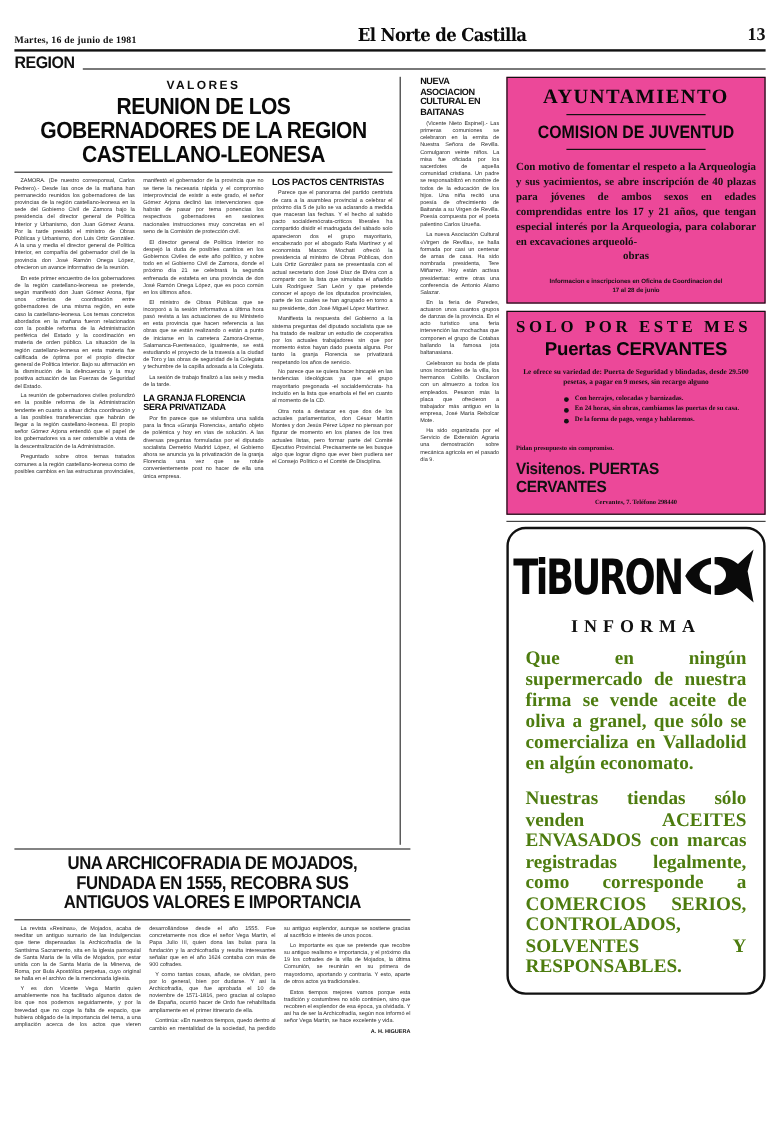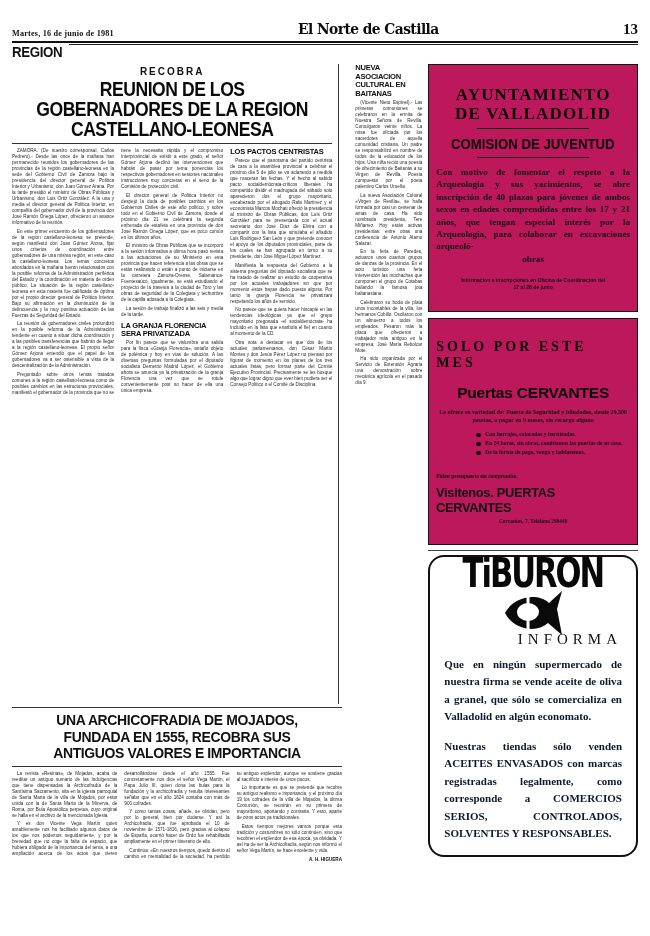--- a/index.html
+++ b/index.html
@@ -17,21 +17,21 @@
   .masthead { display:flex; align-items:flex-end; justify-content:space-between; height:22px; }
   .md-date { font-family:"Liberation Serif", serif; font-size:8.2px; font-weight:bold; letter-spacing:.2px; color:#111;text-align:center; }
   .md-title {
     font-family:"DejaVu Serif", serif; font-size:15px; font-weight:bold;
     letter-spacing:-.6px; color:#0b0b0b; transform:scaleX(.92);
   }
   .md-page { font-family:"Liberation Serif", serif; font-size:15px; font-weight:bold; }
 
   .rule-top { border-top:2.2px solid #111; margin-top:3px; }
 
-  .section-row { display:flex; align-items:flex-start; gap:4px; margin-top:1px; }
+  .section-row { display:flex; align-items:flex-end; gap:4px; margin-top:1px; }
   .section-name {
     font-family:"Liberation Sans", sans-serif; font-size:14px; font-weight:bold;
     letter-spacing:-.4px; color:#111; transform:scaleX(.95); transform-origin:left;
   }
   .section-dash { flex:1; height:0; border-top:1.6px solid #222; margin-bottom:2px; }
 
   
   .body-wrap { display:flex; gap:6px; margin-top:4px; height:640px; }
   .left-block { width:330px; }
   .mid-block  { width:86px; border-left:1px solid #333; padding-left:16px; }
@@ -64,21 +64,21 @@
   }
   .byline { font-family:"Liberation Sans", sans-serif; font-size:4.6px; text-align:right; font-weight:bold; margin-top:3px; }
 
   
   .mid-head {
     font-family:"Liberation Sans", sans-serif; font-weight:bold;
     font-size:7.6px; line-height:8.6px; letter-spacing:-.3px; margin-bottom:2px;
   }
 
   
-  .ad-box { border:1.6px solid #111; padding:20px 7px; background:#be185d; }
+  .ad-box { border:1.6px solid #111; padding:6px 7px; background:#ec4899; }
   .ad-ayto-t1 {
     text-align:center; font-family:"Liberation Serif", serif; font-weight:bold;
     font-size:17px; line-height:19px; letter-spacing:1.2px; color:#080808;
   }
   .sep-line { width:58%; margin:5px auto 6px auto; border-top:1.4px solid #111; }
   .ad-ayto-t2 {
     text-align:center; font-family:"Liberation Sans", sans-serif; font-weight:bold;
     font-size:15px; letter-spacing:0px; transform:scaleX(.88); color:#080808;
   }
   .ad-ayto-body {
@@ -90,21 +90,21 @@
     font-family:"Liberation Sans", sans-serif; font-weight:bold; font-size:5.1px;
     line-height:7px; text-align:center; margin-top:12px;
   }
 
   .ad-cerv-t1 {
     text-align:left; font-family:"Liberation Serif", serif; font-weight:bold;
     font-size:14px; letter-spacing:3px; color:#080808;
   }
   .ad-cerv-t2 {
     text-align:center; font-family:"Liberation Sans", sans-serif; font-weight:bold;
-    font-size:15.5px; letter-spacing:-.2px; margin-top:13px; color:#080808;
+    font-size:15.5px; letter-spacing:-.2px; margin-top:1px; color:#080808;
   }
   .ad-cerv-sub {
     font-family:"Liberation Serif", serif; font-weight:bold; font-size:6.1px;
     line-height:8.2px; text-align:center; margin-top:6px;
   }
   .bullets { margin-top:5px; }
   .bullets li {
     list-style:none; font-family:"Liberation Serif", serif; font-weight:bold;
     font-size:5.6px; line-height:9px; position:relative; padding-left:9px;
   }
@@ -117,33 +117,33 @@
     font-family:"Liberation Sans", sans-serif; font-weight:bold; font-size:13.5px;
     letter-spacing:-.3px; margin-top:6px; transform:scaleX(.95); transform-origin:left;
   }
   .ad-cerv-addr { font-family:"Liberation Serif", serif; font-weight:bold; font-size:5.4px; text-align:center; margin-top:3px; }
 
   
   .tiburon {
     border:2px solid #111; border-radius:16px; padding:10px 14px 12px 14px;
     position:relative; background:#fff;
   }
-  .tib-logo { display:flex; align-items:center; justify-content:center; height:62px;flex-direction:column; }
+  .tib-logo { display:flex; align-items:center; justify-content:center; height:62px; }
   .tib-word {
     font-family:"DejaVu Sans", sans-serif; font-weight:bold; font-size:30px;
     letter-spacing:-2px; transform:scaleY(1.35) scaleX(1.02); color:#080808;
   }
   .tib-fish { margin-left:2px; }
   .tib-informa {
-    text-align:right; font-family:"Liberation Serif", serif; font-weight:normal;
+    text-align:center; font-family:"Liberation Serif", serif; font-weight:bold;
     font-size:15px; letter-spacing:5px; margin:2px 0 8px 0;
   }
   .tib-p {
-    font-family:"Liberation Serif", serif; font-weight:bold; font-size:11px;
-    line-height:17.5px; text-align:justify; margin:0 0 12px 0; color:#0f172a;
+    font-family:"Liberation Serif", serif; font-weight:bold; font-size:16px;
+    line-height:17.5px; text-align:justify; margin:0 0 12px 0; color:#4d7c0f;
   }
   .tib-p.last { margin-bottom:0; }
 
   .foot-rule { border-top:1px solid #444; margin:5px 0 4px 0; }
 
   
   .bottom-wrap { margin-top:2px; width:330px; }
   .headline-bot {
     font-family:"Liberation Sans", sans-serif; font-weight:bold;
     font-size:15.5px; line-height:16.5px; text-align:center; letter-spacing:-.4px;
@@ -163,21 +163,21 @@
   <div class="rule-top"></div>
 
   <div class="section-row">
     <div class="section-name">REGION</div>
     <div class="section-dash"></div>
   </div>
 
   <div class="body-wrap">
 
     <div class="left-block">
-      <div class="kicker">RECOBRA</div>
+      <div class="kicker">VALORES</div>
       <div class="headline-main">REUNION DE LOS GOBERNADORES DE LA REGION CASTELLANO-LEONESA</div>
       <div class="hr-thin"></div>
 
       <div class="cols3">
         <p class="bt">ZAMORA. (De nuestro corresponsal, Carlos Pedrero).- Desde las once de la mañana han permanecido reunidos los gobernadores de las provincias de la región castellano-leonesa en la sede del Gobierno Civil de Zamora bajo la presidencia del director general de Política Interior y Urbanismo, don Juan Gómez Arana. Por la tarde presidió el ministro de Obras Públicas y Urbanismo, don Luis Ortiz González. A la una y media el director general de Política Interior, en compañía del gobernador civil de la provincia don José Ramón Onega López, ofrecieron un avance informativo de la reunión.</p>
         <p class="bt">En este primer encuentro de los gobernadores de la región castellano-leonesa se pretende, según manifestó don Juan Gómez Arona, fijar unos criterios de coordinación entre gobernadores de una misma región, en este caso la castellano-leonesa. Los temas concretos abordados en la mañana fueron relacionados con la posible reforma de la Administración periférica del Estado y la coordinación en materia de orden público. La situación de la región castellano-leonesa en esta materia fue calificada de óptima por el propio director general de Política Interior. Bajo su afirmación en la disminución de la delincuencia y la muy positiva actuación de las Fuerzas de Seguridad del Estado.</p>
         <p class="bt">La reunión de gobernadores civiles prolundizó en la posible reforma de la Administración tendente en cuanto a situar dicha coordinación y a las posibles transferencias que habrán de llegar a la región castellano-leonesa. El propio señor Gómez Arjona entendió que el papel de los gobernadores va a ser ostensible a vista de la descentralización de la Administración.</p>
         <p class="bt">Preguntado sobre otros temas tratados comunes a la región castellano-leonesa como de posibles cambios en las estructuras provinciales, manifestó el gobernador de la provincia que no se tiene la necesaria rápida y el compromiso interprovincial de existir a este grado, el señor Gómez Arjona declinó las intervenciones que habrán de pasar por tema ponencias los respectivos gobernadores en sesiones nacionales instrucciones muy concretas en el seno de la Comisión de protección civil.</p>
         <p class="bt">El director general de Política Interior no despejó la duda de posibles cambios en los Gobiernos Civiles de este año político, y sobre todo en el Gobierno Civil de Zamora, donde el próximo día 21 se celebrará la segunda enfrenada de estafeta en una provincia de don José Ramón Onega López, que es poco común en los últimos años.</p>
         <p class="bt">El ministro de Obras Públicas que se incorporó a la sesión informativa a última hora pasó revista a las actuaciones de su Ministerio en esta provincia que hacen referencia a las obras que se están realizando o están a punto de iniciarse en la carretera Zamora-Orense, Salamanca-Fuentesaúco, igualmente, se está estudiando el proyecto de la travesía a la ciudad de Toro y las obras de seguridad de la Colegiata y techumbre de la capilla adosada a la Colegiata.</p>
@@ -200,21 +200,20 @@
       <p class="bt">La nueva Asociación Cultural «Virgen de Revilla», se halla formada por casi un centenar de amas de casa. Ha sido nombrada presidenta, Tere Miñarrez. Hoy están activas presidentas: entre otras una conferencia de Antonio Alamo Salazar.</p>
       <p class="bt">En la feria de Paredes, actuaron unos cuantos grupos de danzas de la provincia. En el acto turístico una feria intervención las mochachas que componen el grupo de Cotabas bailando la famosa jota baltanasiana.</p>
       <p class="bt">Celebraron su boda de plata unos incontables de la villa, los hermanos Cobillo. Oscilaron con un almuerzo a todos los empleados. Pesaron más la placa que ofrecieron a trabajador más antiguo en la empresa, José María Rebolcar Mote.</p>
       <p class="bt">Ha sido organizada por el Servicio de Extensión Agraria una demostración sobre mecánica agrícola en el pasado día 9.</p>
     </div>
 
     <div class="right-block">
 
       <div class="ad-box">
         <div class="ad-ayto-t1">AYUNTAMIENTO</div>
-        <div class="ad-ayto-t1">DE VALLADOLID</div>
         <div class="sep-line"></div>
         <div class="ad-ayto-t2">COMISION DE JUVENTUD</div>
         <div class="sep-line"></div>
         <div class="ad-ayto-body">
           <span>Con motivo de fomentar el respeto a la Arqueologia y sus yacimientos, se abre inscripción de 40 plazas para jóvenes de ambos sexos en edades comprendidas entre los 17 y 21 años, que tengan especial interés por la Arqueologia, para colaborar en excavaciones arqueoló-</span>
           <span class="lastline">obras</span>
         </div>
         <div class="ad-ayto-foot">
           <span>Informacion e inscripciones en Oficina de Coordinacion del</span><br>
           <span>17 al 28 de junio</span>

